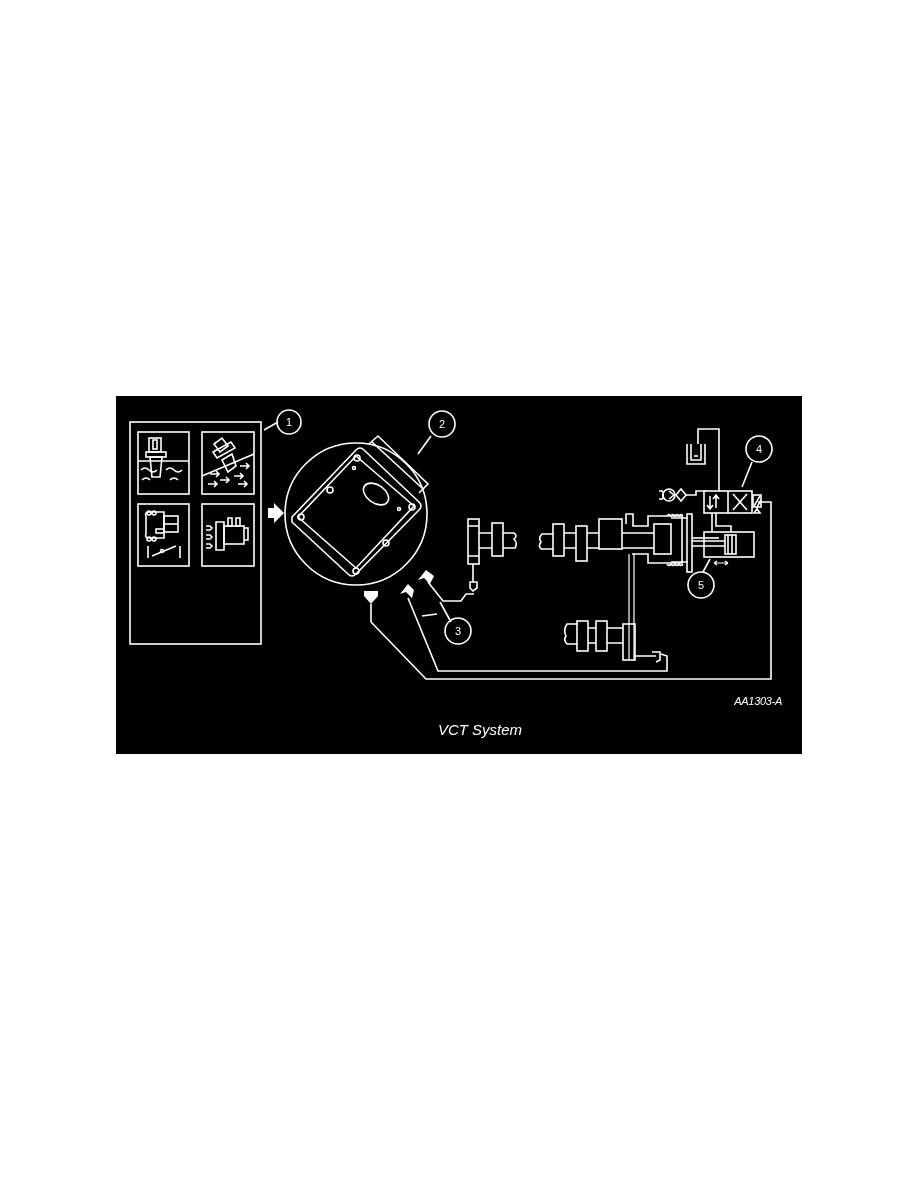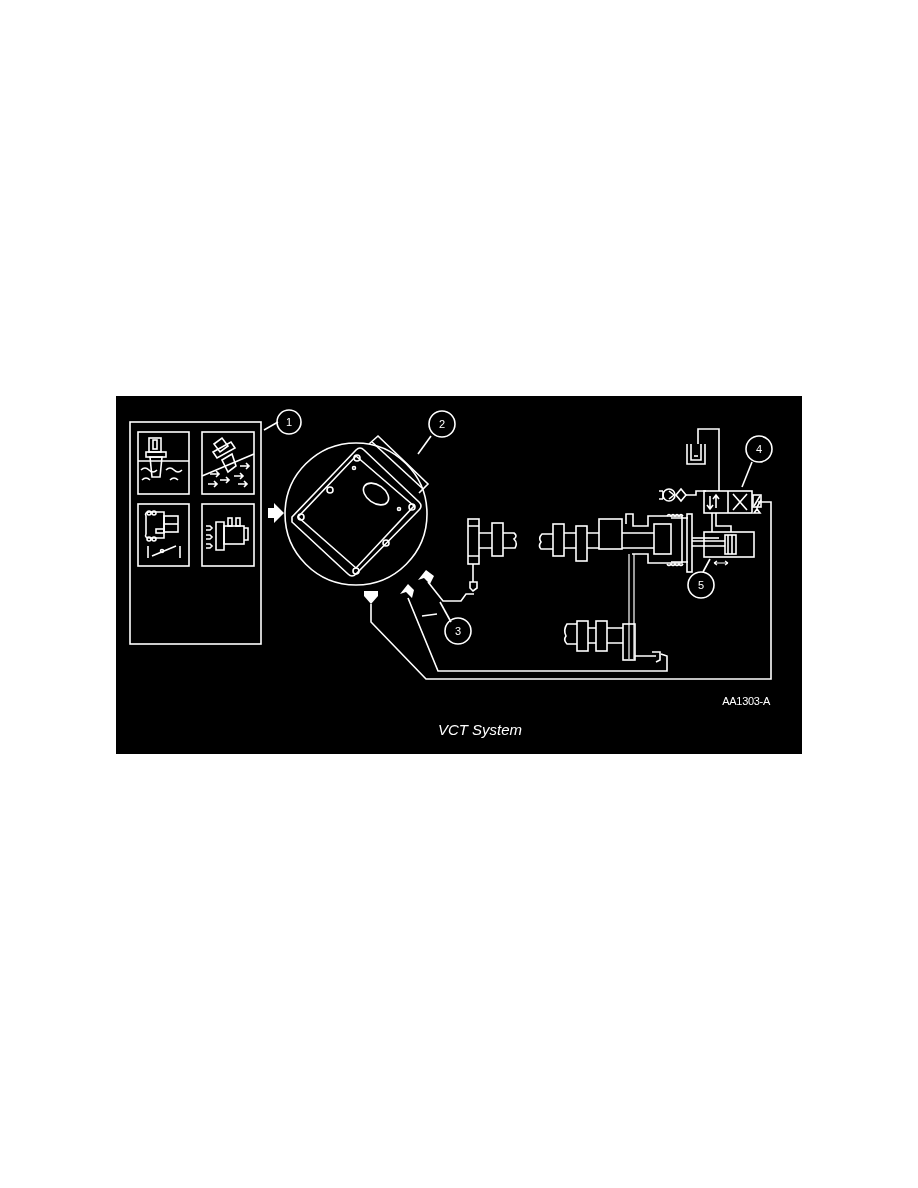--- a/index.html
+++ b/index.html
@@ -1,19 +1,19 @@
 <!DOCTYPE html>
 <html><head>
 <meta charset="utf-8">
 <style>
   html, body { margin:0; padding:0; background:#ffffff; }
   body { width:918px; height:1188px; position:relative; overflow:hidden; font-family:"Liberation Sans", sans-serif; }
   .figure { position:absolute; left:116px; top:396px; width:686px; height:358px; background:#000000; }
   .figure svg { position:absolute; left:0; top:0; }
-  .fig-id { position:absolute; right:32px; top:299px; color:#ffffff; font-size:11px; letter-spacing:-0.3px; font-family:"Liberation Sans", sans-serif; }
+  .fig-id { position:absolute; right:20px; top:299px; color:#ffffff; font-size:11px; letter-spacing:-0.3px; font-family:"Liberation Sans", sans-serif;font-style:italic; }
   .fig-caption { position:absolute; left:0; width:788px; top:325px; text-align:center; color:#ffffff; font-size:15px; font-style:italic; font-family:"Liberation Sans", sans-serif; }
   .fig-caption span { position:relative; left:-30px; }
   .callout-text { font-family:"Liberation Sans", sans-serif; font-size:11px; fill:#ffffff; text-anchor:middle; }
 </style>
 </head>
 <body>
 
 <div class="figure">
   <svg width="686" height="358" viewBox="0 0 686 358" fill="none" stroke="#ffffff" stroke-width="1.6">
 

